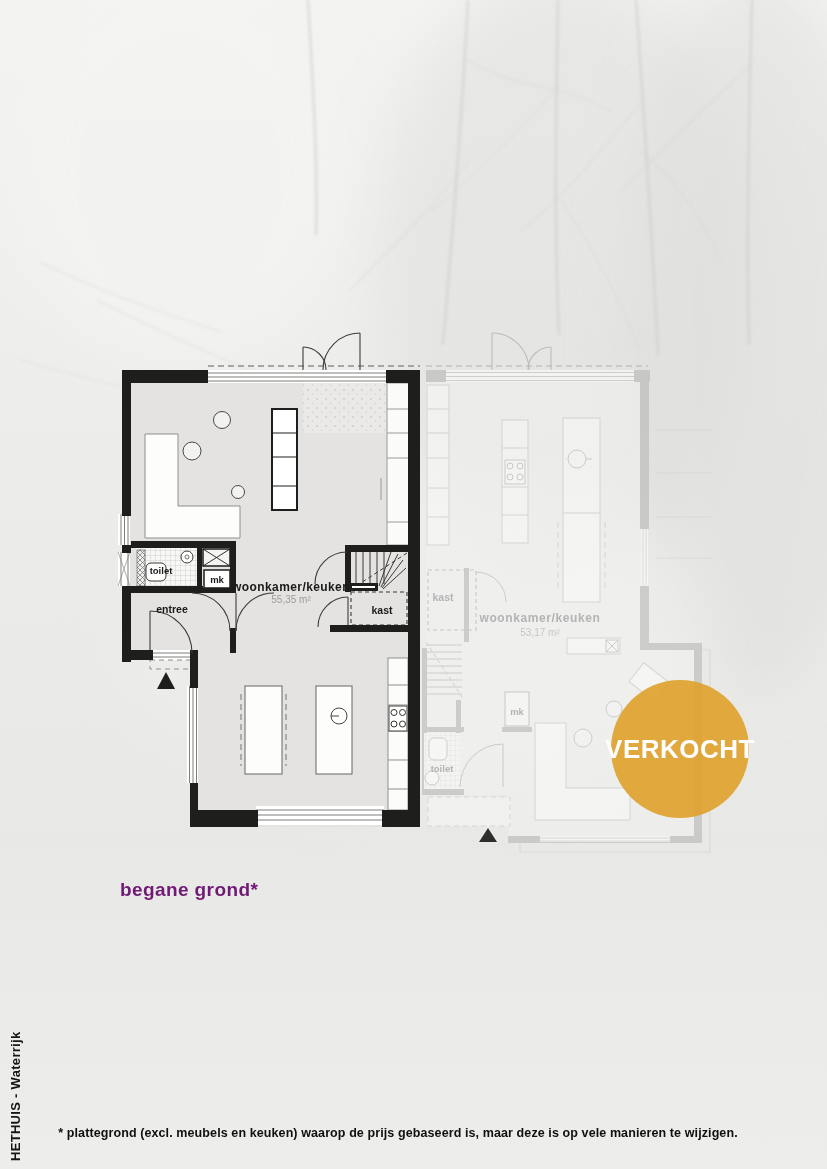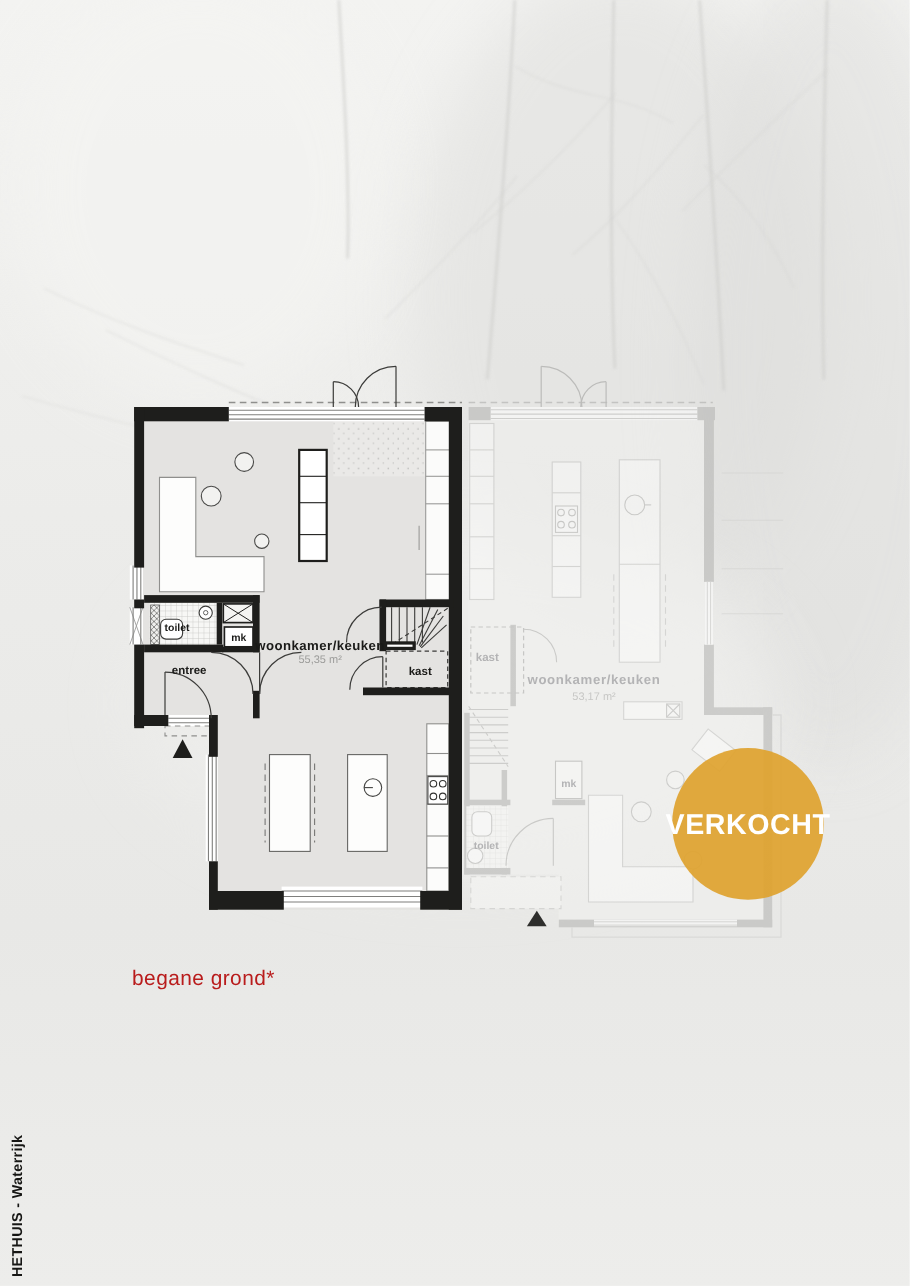--- a/index.html
+++ b/index.html
@@ -9,22 +9,22 @@
     background:linear-gradient(180deg,#f3f3f1 0%,#ececea 40%,#e8e8e6 72%,#ededeb 100%);
   }
   .page{position:absolute;inset:0;}
   svg{position:absolute;left:0;top:0;}
   .brand{
     position:absolute;left:8px;top:1161px;transform:rotate(-90deg);
     transform-origin:0 0;font-size:13px;font-weight:bold;color:#161614;
     letter-spacing:.3px;white-space:nowrap;
   }
   .floor-title{
-    position:absolute;left:120px;top:879px;font-size:19px;font-weight:normal;
-    color:#b91c1c;letter-spacing:.4px;
+    position:absolute;left:120px;top:879px;font-size:19px;font-weight:bold;
+    color:#701a75;letter-spacing:.4px;
   }
   .footnote{
     position:absolute;left:30px;top:1126px;width:736px;text-align:center;
     font-size:12.5px;font-weight:bold;color:#101010;letter-spacing:.1px;
   }
   text{font-family:"Liberation Sans",sans-serif;}
   .lblL{font-weight:bold;fill:#1a1a18;}
   .lblArea{fill:#9c9c9a;}
   .lblR{font-weight:bold;fill:#86868a;}
   .lblRArea{fill:#a9a9a7;}
@@ -393,14 +393,15 @@
   </g>
 
   <g>
     <circle cx="680" cy="749" r="69" fill-opacity="0.93" fill="#DFA32F"></circle>
     <text x="680" y="758" text-anchor="middle" font-size="26" font-weight="bold" letter-spacing="0.5" fill="#FFFFFF">VERKOCHT</text>
   </g>
 </svg>
 
 <div class="brand">HETHUIS - Waterrijk</div>
 <div class="floor-title">begane grond*</div>
+<div class="footnote">* plattegrond (excl. meubels en keuken) waarop de prijs gebaseerd is, maar deze is op vele manieren te wijzigen.</div>
 
 </div>
 
 </body></html>

